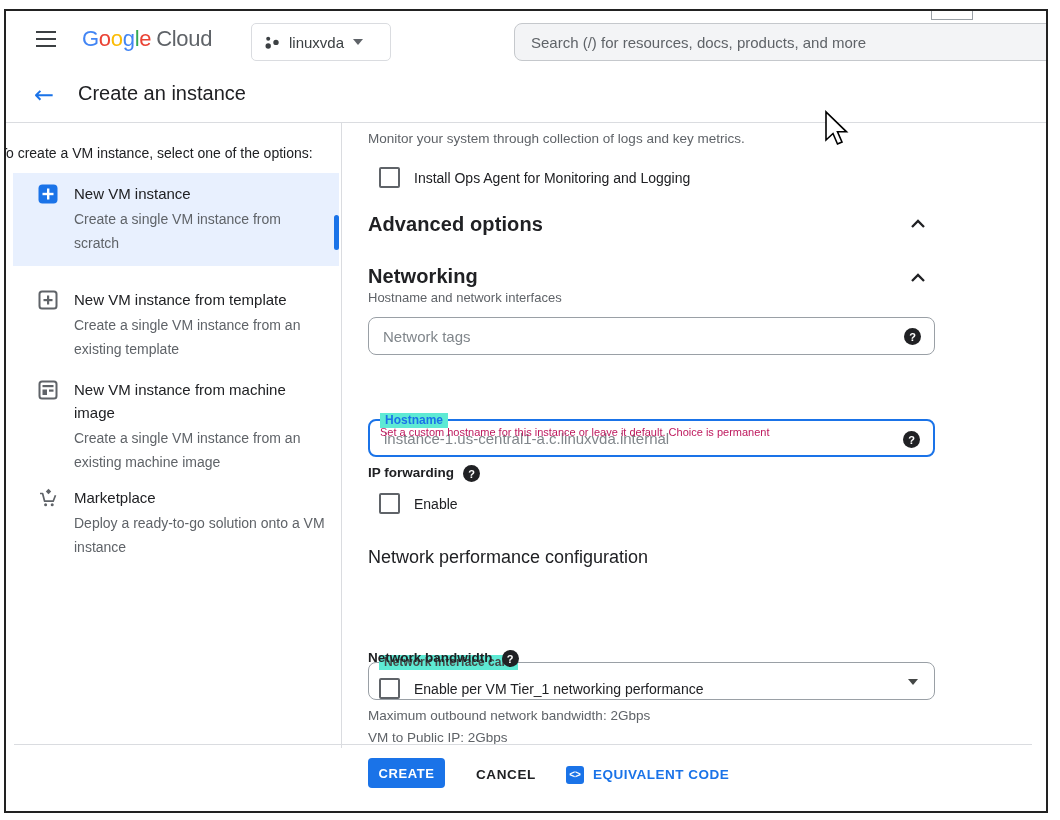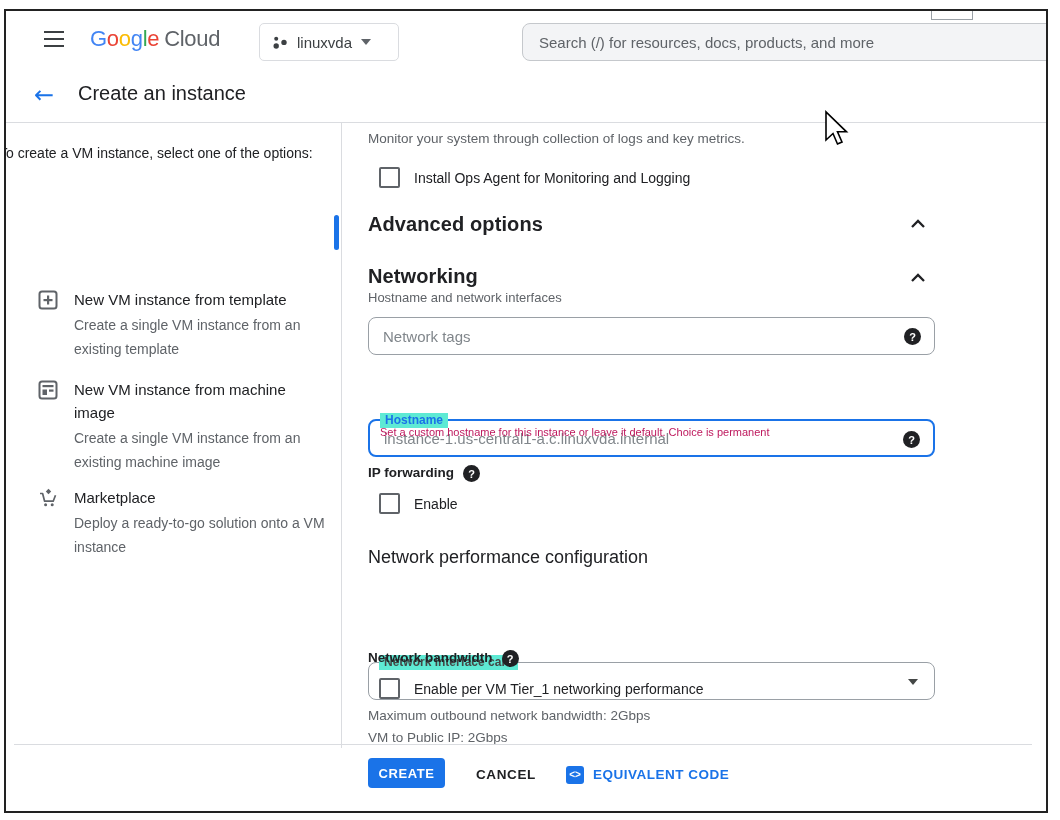--- a/index.html
+++ b/index.html
@@ -1,19 +1,19 @@
 <!DOCTYPE html>
 <html><head>
 <meta charset="utf-8">
 <style>
   html,body{margin:0;padding:0;background:#fff;}
   body{width:1060px;height:820px;font-family:"Liberation Sans","DejaVu Sans",sans-serif;position:relative;overflow:hidden;}
   .frame{position:absolute;left:4px;top:9px;width:1044px;height:804px;border:2px solid #222;background:#fff;box-sizing:border-box;overflow:hidden;}
   
-  .topbar{position:absolute;left:12px;top:0;right:0;height:56px;background:#fff;border-bottom:5px solid #14b8a6;}
+  .topbar{position:absolute;left:4px;top:0;right:0;height:56px;background:#fff;border-bottom:5px solid #14b8a6;}
   .notch{position:absolute;left:925px;top:0;width:40px;height:8px;background:#fff;border:1px solid #9aa0a6;border-top:none;z-index:5;}
   .hamburger{position:absolute;left:26px;top:20px;width:22px;height:16px;background:none;border:none;padding:0;cursor:pointer;display:flex;flex-direction:column;justify-content:space-between;}
   .hamburger span{display:block;width:20px;height:2.4px;background:#3c4043;}
   .logo{position:absolute;left:72px;top:15px;font-size:22px;letter-spacing:-0.3px;white-space:nowrap;}
   .logo .c0,.logo .c3{color:#4285F4}.logo .c1,.logo .c5{color:#EA4335}.logo .c2{color:#FBBC05}.logo .c4{color:#34A853}
   .logo .cloud{color:#5f6368;margin-left:5px;}
   .project{position:absolute;left:241px;top:12px;height:38px;min-width:140px;background:#fff;border:1px solid #dadce0;border-radius:5px;display:flex;align-items:center;gap:9px;padding:0 14px 0 13px;cursor:pointer;font-family:inherit;}
   .project .pname{font-size:15px;color:#3c4043;}
   .caret-down{width:0;height:0;border-left:5px solid transparent;border-right:5px solid transparent;border-top:6px solid #5f6368;}
   .search{position:absolute;left:504px;top:12px;right:-2px;height:38px;background:#f3f4f6;border:1px solid #c5c8cc;border-radius:8px 0 0 8px;box-sizing:border-box;padding:0 16px;font-size:15px;color:#202124;font-family:inherit;outline:none;}
@@ -95,20 +95,33 @@
   <div class="notch"></div>
 
   <div class="pagehead">
     <button class="back">←</button>
     <h1>Create an instance</h1>
   </div>
 
   <aside class="sidebar">
     <p class="intro">To create a VM instance, select one of the options:</p>
 
+    <div class="side-item selected" style="top:50px;">
+      <span class="sicon">
+        <svg width="20" height="20" viewBox="0 0 20 20">
+            <rect x="0.5" y="0.5" width="19" height="19" rx="4" fill="#1a73e8"></rect>
+            <rect x="9" y="4.5" width="2.4" height="11" fill="#fff"></rect>
+            <rect x="4.5" y="8.8" width="11" height="2.4" fill="#fff"></rect>
+          </svg>
+      </span>
+      <div class="txt">
+        <div class="ititle">New VM instance</div>
+        <div class="idesc">Create a single VM instance from scratch</div>
+      </div>
+    </div>
 
     <div class="side-item" style="top:156px;">
       <span class="sicon">
         <svg width="20" height="20" viewBox="0 0 20 20">
             <rect x="1.5" y="1.5" width="17" height="17" rx="2.5" fill="none" stroke="#5f6368" stroke-width="2"></rect>
             <rect x="9" y="5.5" width="2.2" height="9" fill="#5f6368"></rect>
             <rect x="5.5" y="9" width="9" height="2.2" fill="#5f6368"></rect>
           </svg>
       </span>
       <div class="txt">

